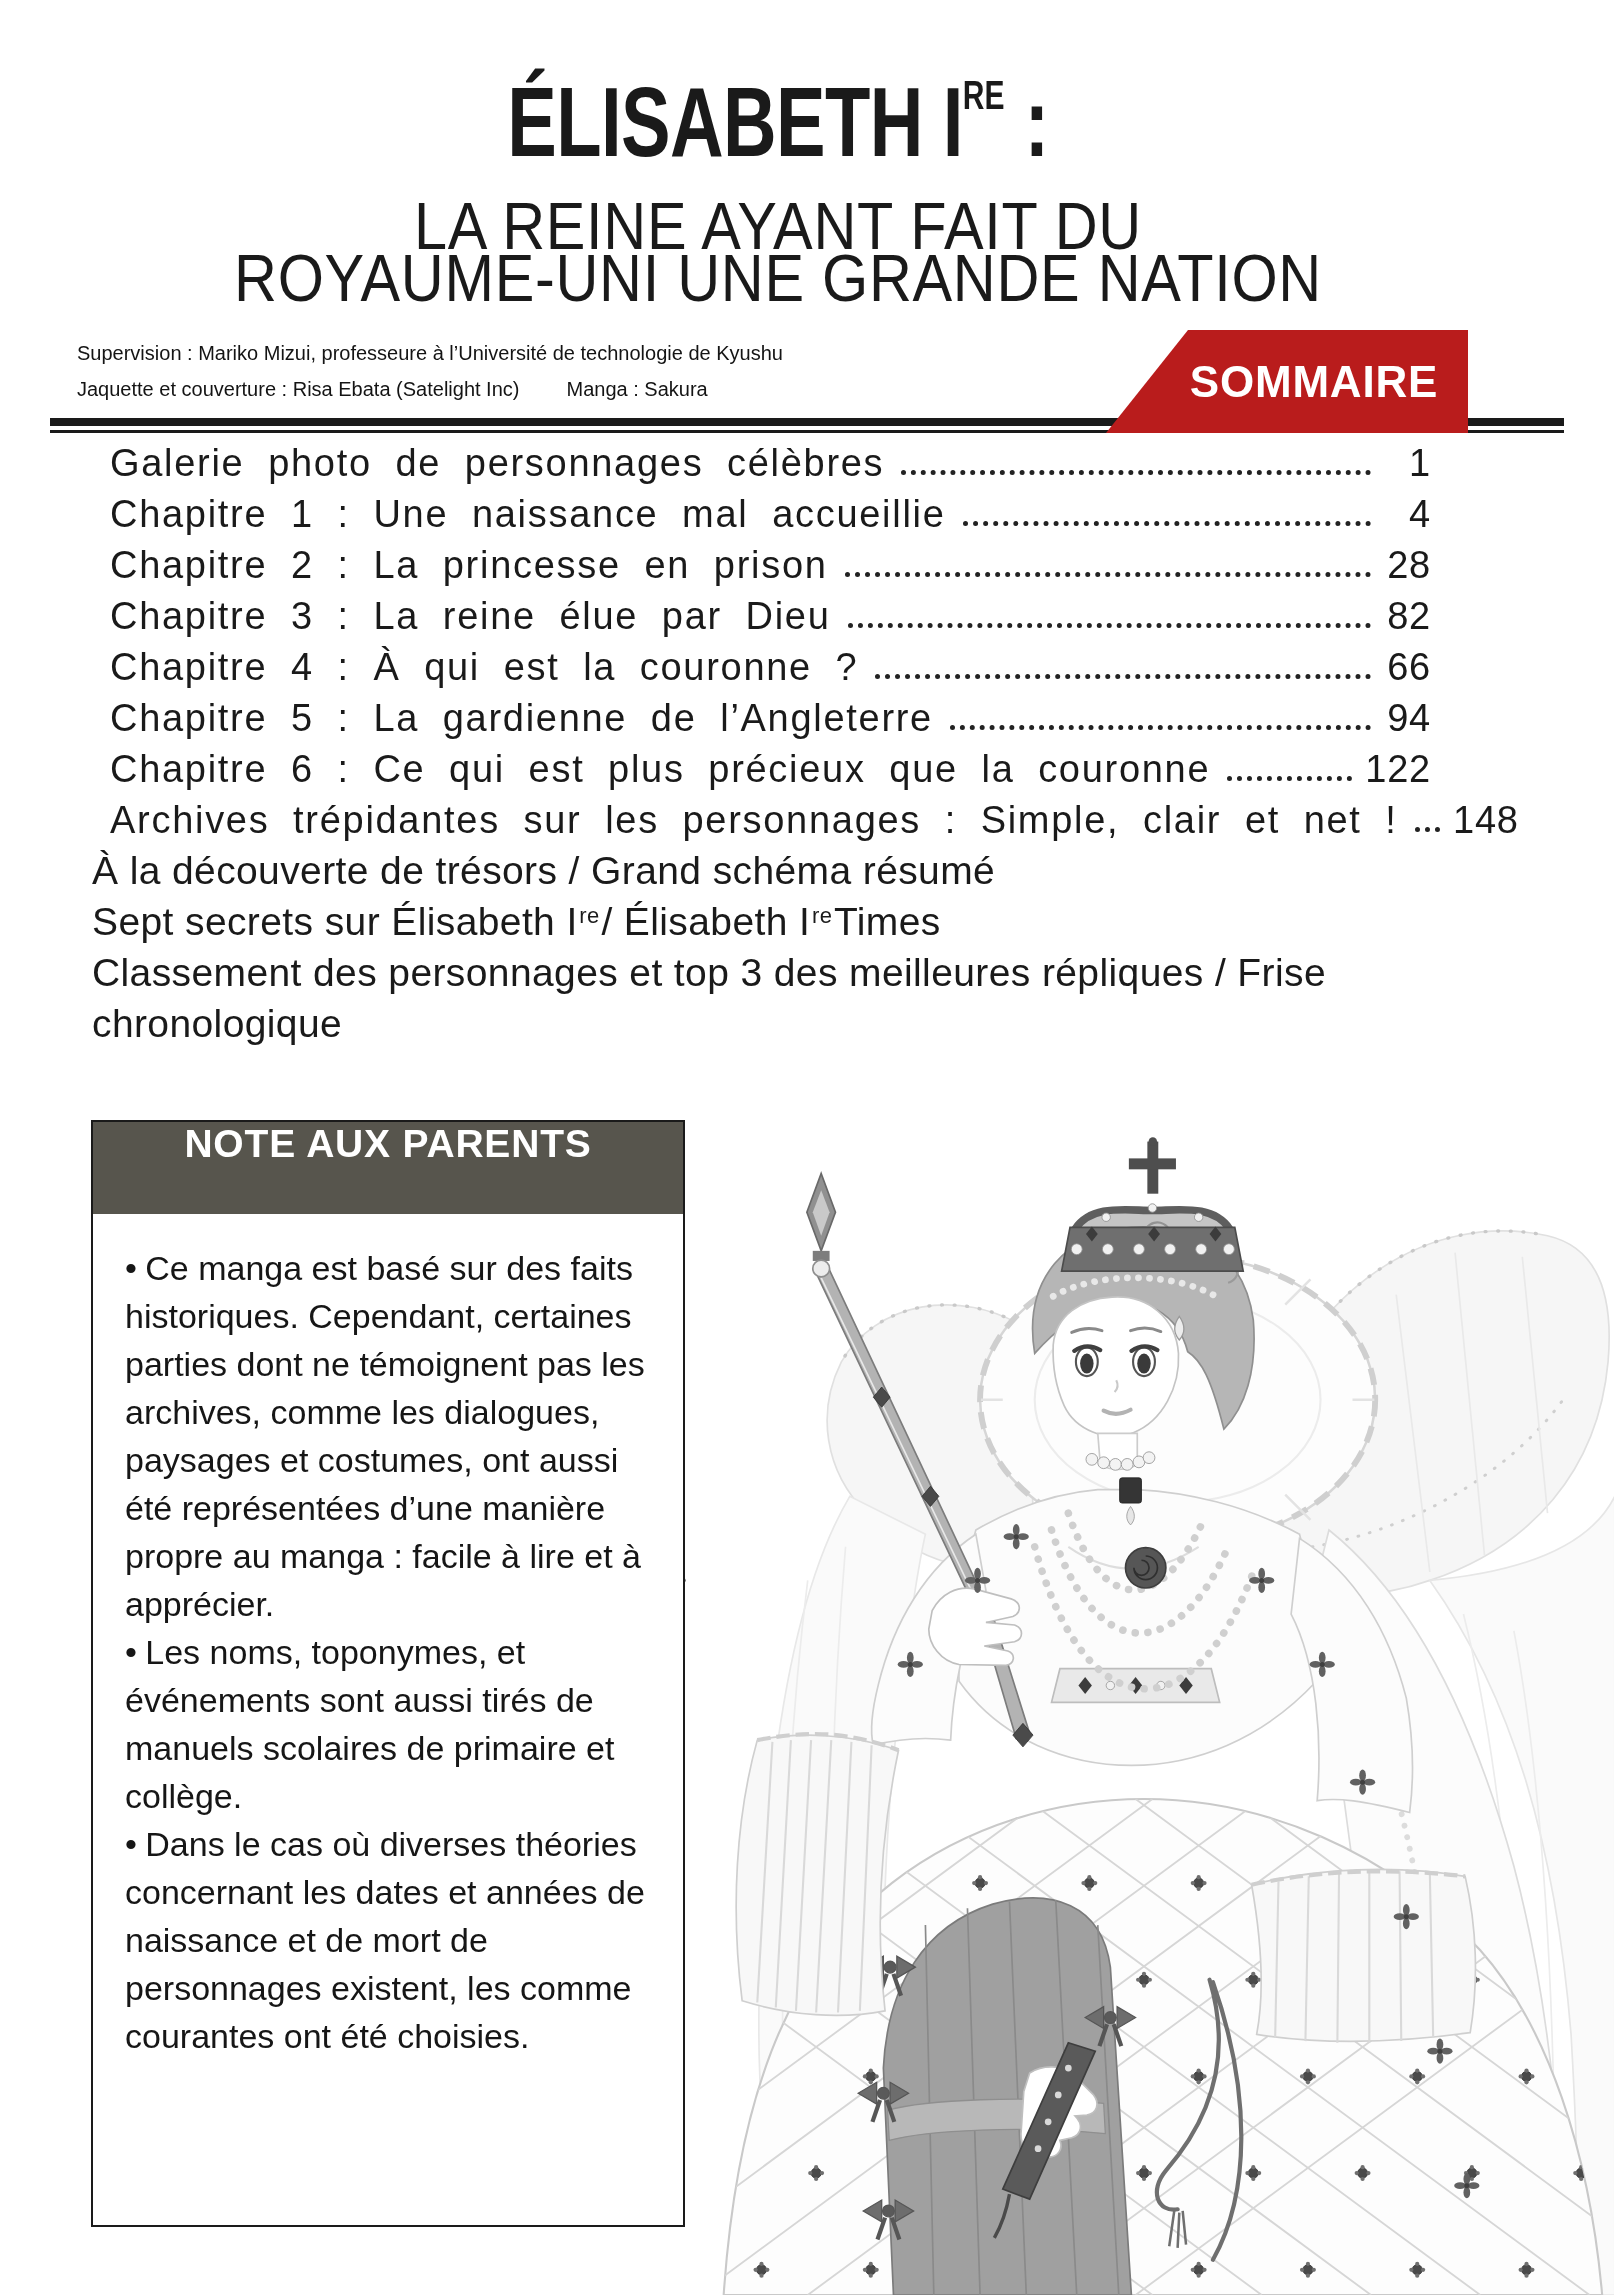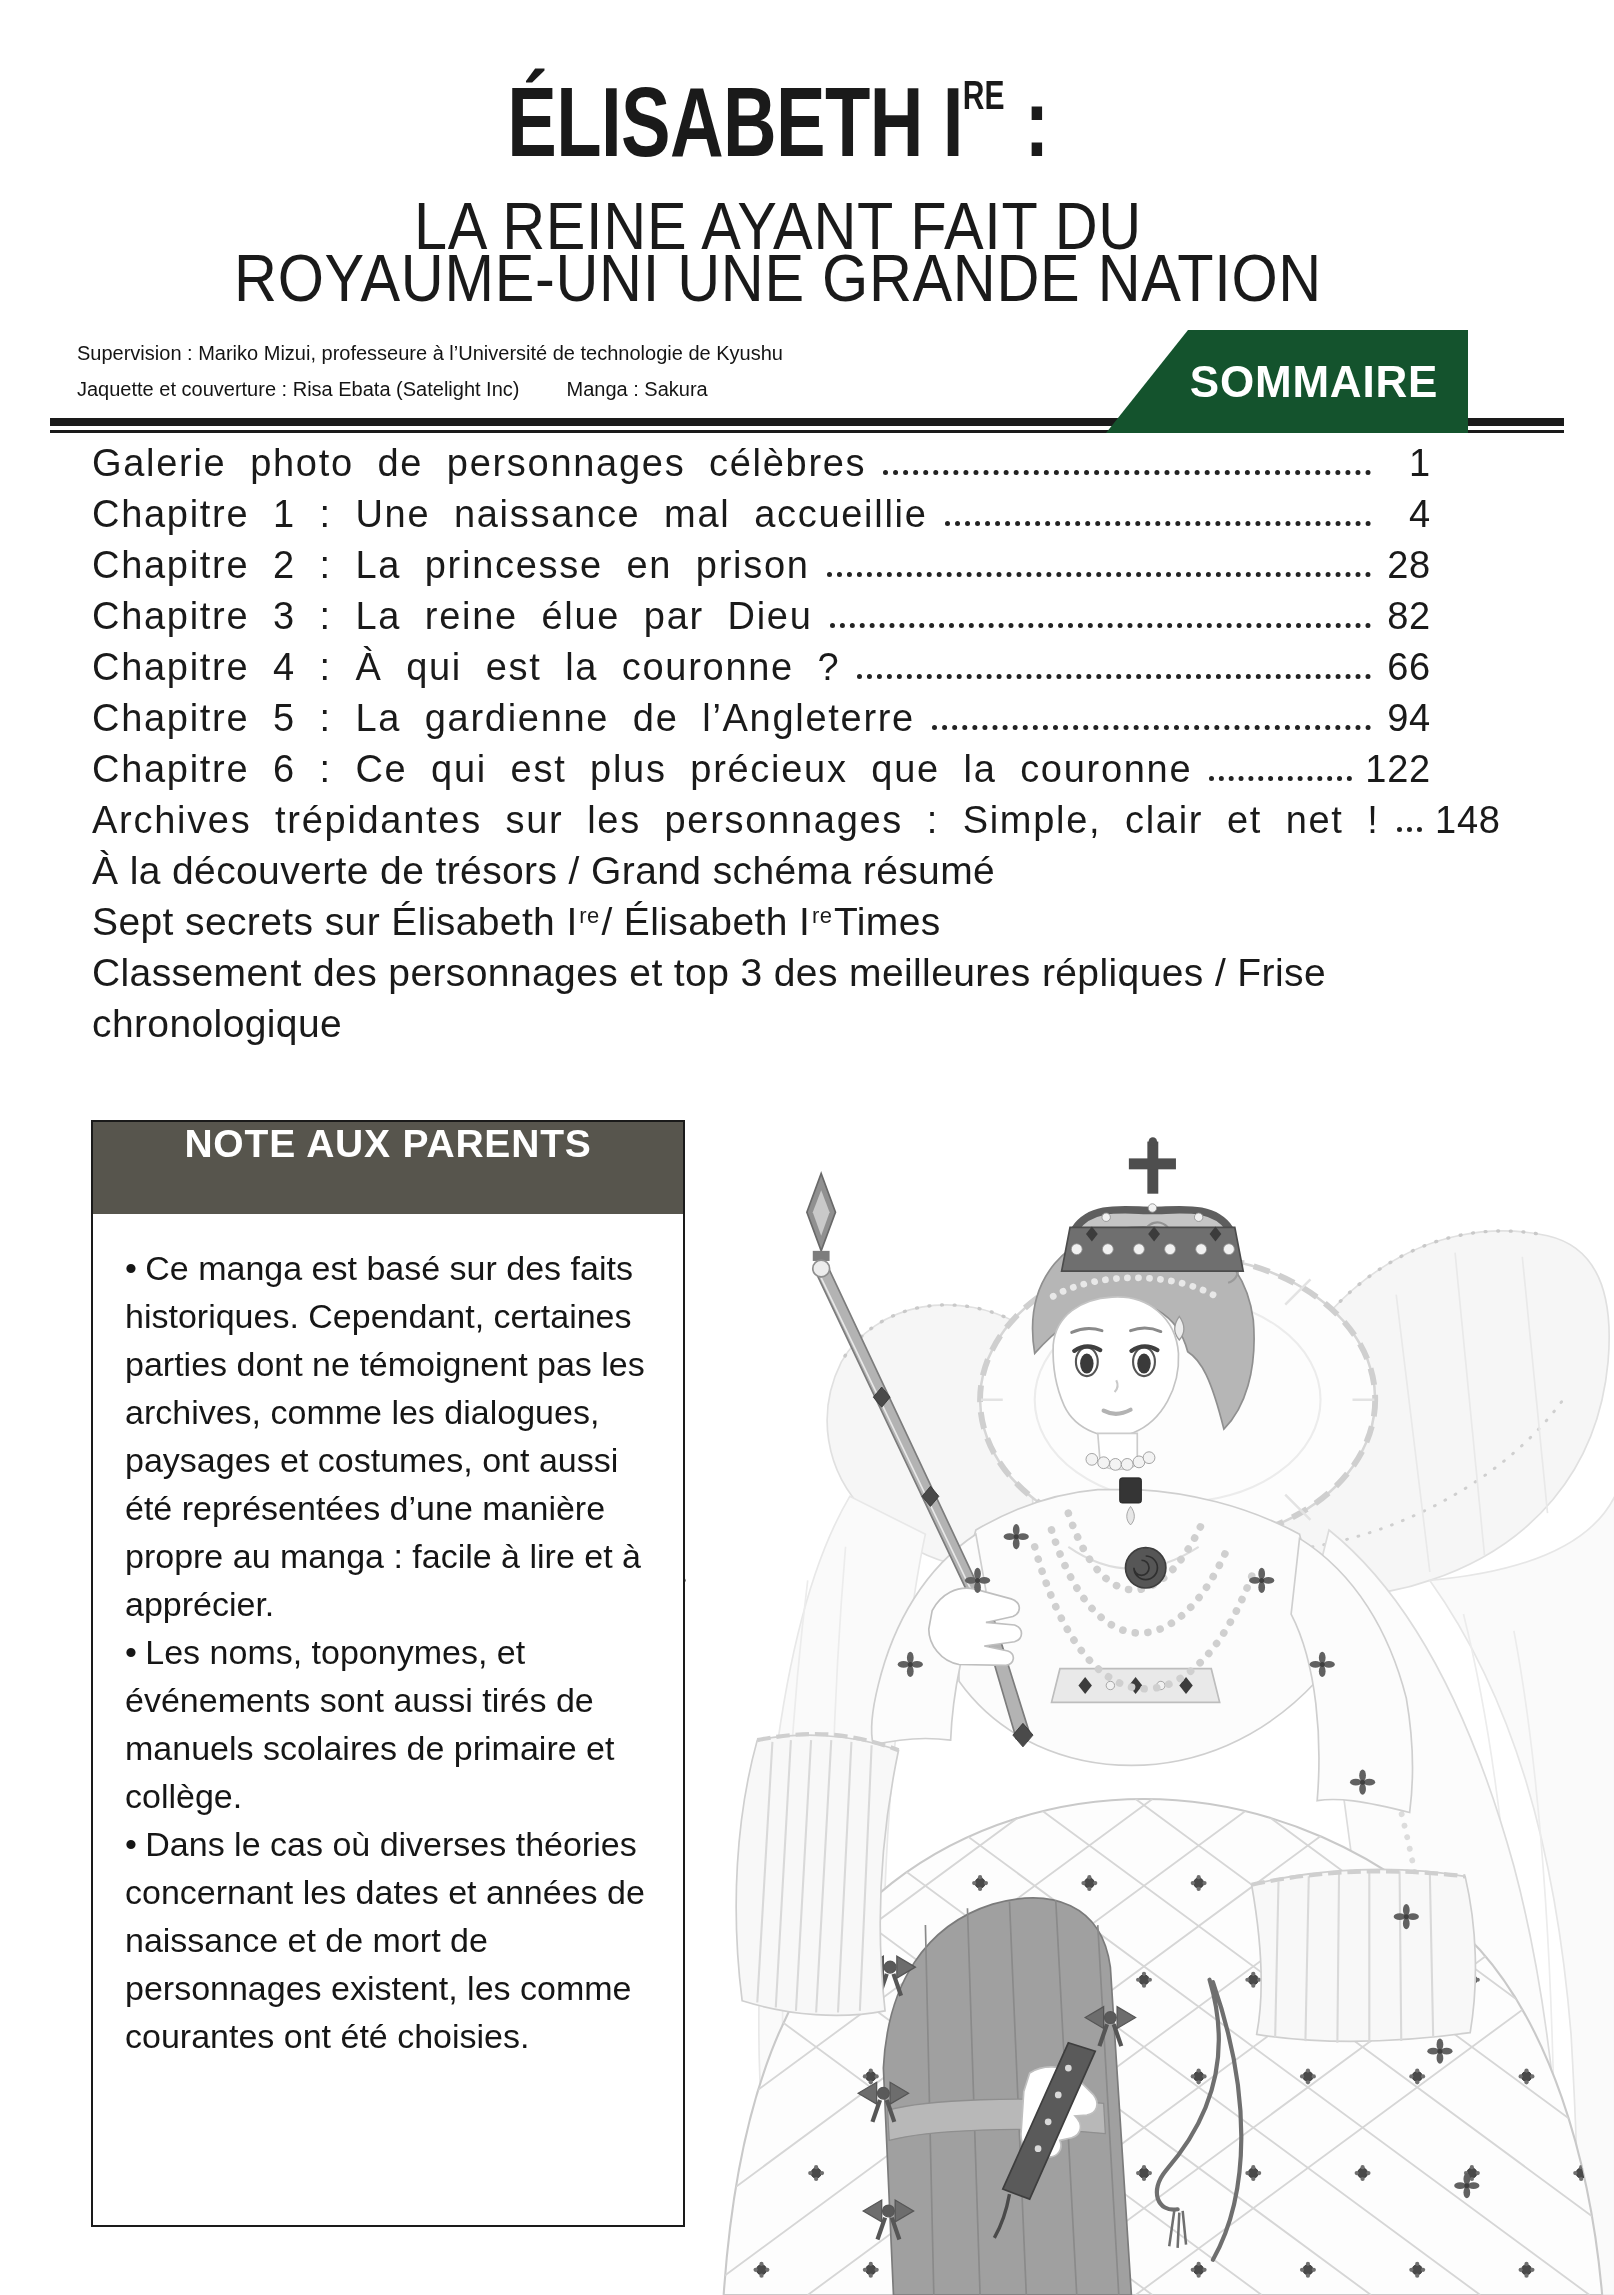--- a/index.html
+++ b/index.html
@@ -14,29 +14,29 @@
     letter-spacing:-0.8px;transform:scaleX(.75);transform-origin:50% 50%;white-space:nowrap;}
   .main-title .sup{font-size:40px;vertical-align:0;position:relative;top:-47px;letter-spacing:0;}
   .subtitle{font-size:66px;line-height:52px;font-weight:400;letter-spacing:0.8px;
     transform:scaleX(.9);transform-origin:50% 50%;white-space:nowrap;}
   .subtitle.first{margin-top:6.7px;}
   
   .credits{position:absolute;left:77px;top:335px;font-size:20px;line-height:36px;color:#141414;}
   .credits .gap{margin-left:47px;}
   
   .sommaire-banner{position:absolute;left:1106px;top:330px;width:362px;height:103px;
-    background:#14532d;z-index:3;
+    background:#b91c1c;z-index:3;
     clip-path:polygon(82px 0,100% 0,100% 100%,0 100%);}
   .sommaire-banner span{display:block;color:#ffffff;font-weight:bold;font-size:44px;
     line-height:103px;text-align:center;padding-left:54px;letter-spacing:0.8px;}
   .rule-thick{position:absolute;left:50px;width:1514px;top:418px;height:7.6px;background:#1a1a1a;}
   .rule-thin{position:absolute;left:50px;width:1514px;top:430px;height:2.5px;background:#1a1a1a;}
   
   .toc{position:absolute;left:92px;top:434px;width:1339px;}
-  .toc-row{display:flex;align-items:flex-end;height:51px;font-size:38px;}
+  .toc-row{display:flex;align-items:flex-end;height:51px;font-size:38px;margin-left:18px;}
   .toc-label{white-space:nowrap;letter-spacing:.045em;word-spacing:.3em;}
   .toc-leader{flex:1 1 auto;border-bottom:5.9px dotted #222;margin:0 13.5px 10px 17px;min-width:25px;}
   .toc-page{white-space:nowrap;min-width:47px;text-align:right;letter-spacing:.02em;}
   .toc-line{height:51px;display:flex;align-items:flex-end;font-size:39px;letter-spacing:.01em;}
   .toc-line .sup{font-size:22px;position:relative;top:-15px;margin:0 1.7px;}
   
   .note-box{position:absolute;left:91px;top:1120px;width:594px;height:1107px;
     border:2.5px solid #1a1a1a;box-sizing:border-box;background:#fff;z-index:2;}
   .note-header{height:92px;background:#57554d;display:flex;justify-content:center;}
   .note-header span{color:#fff;font-weight:bold;font-size:39px;letter-spacing:0.8px;}

